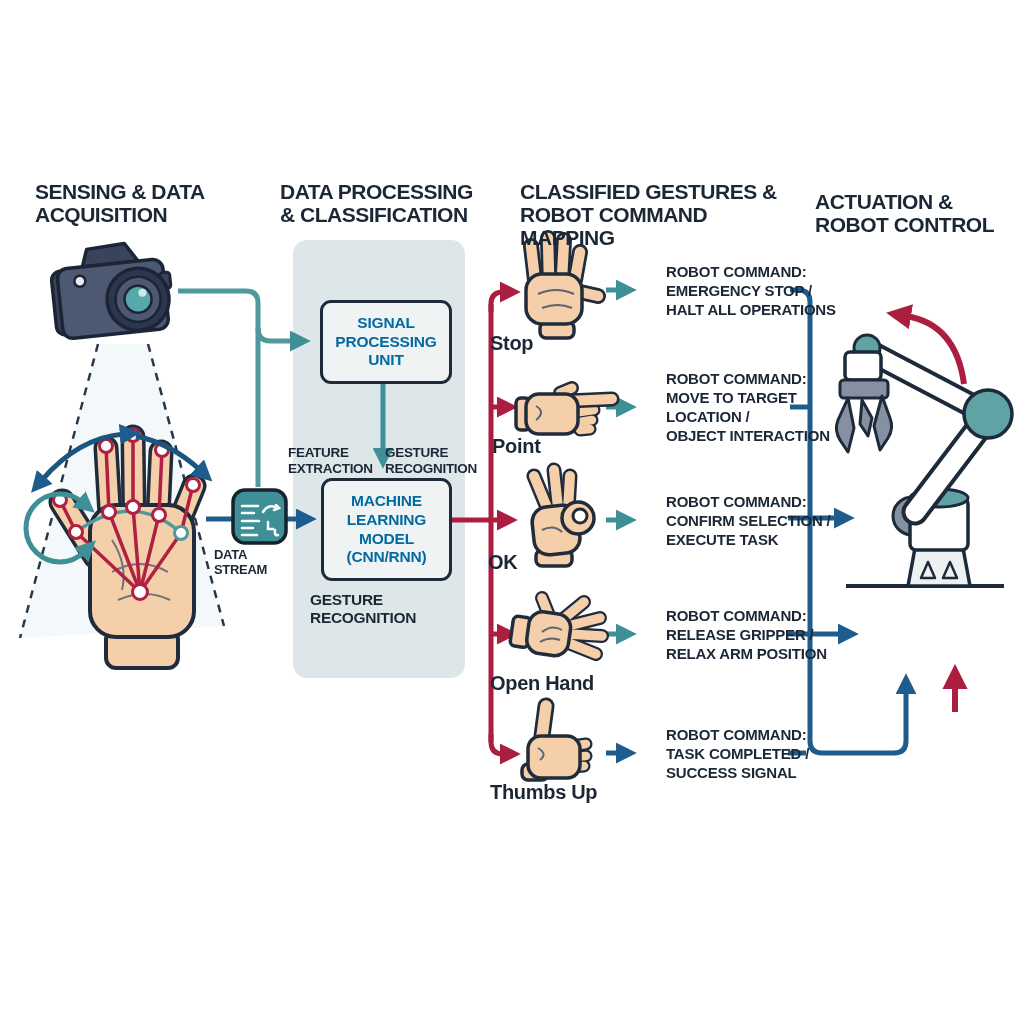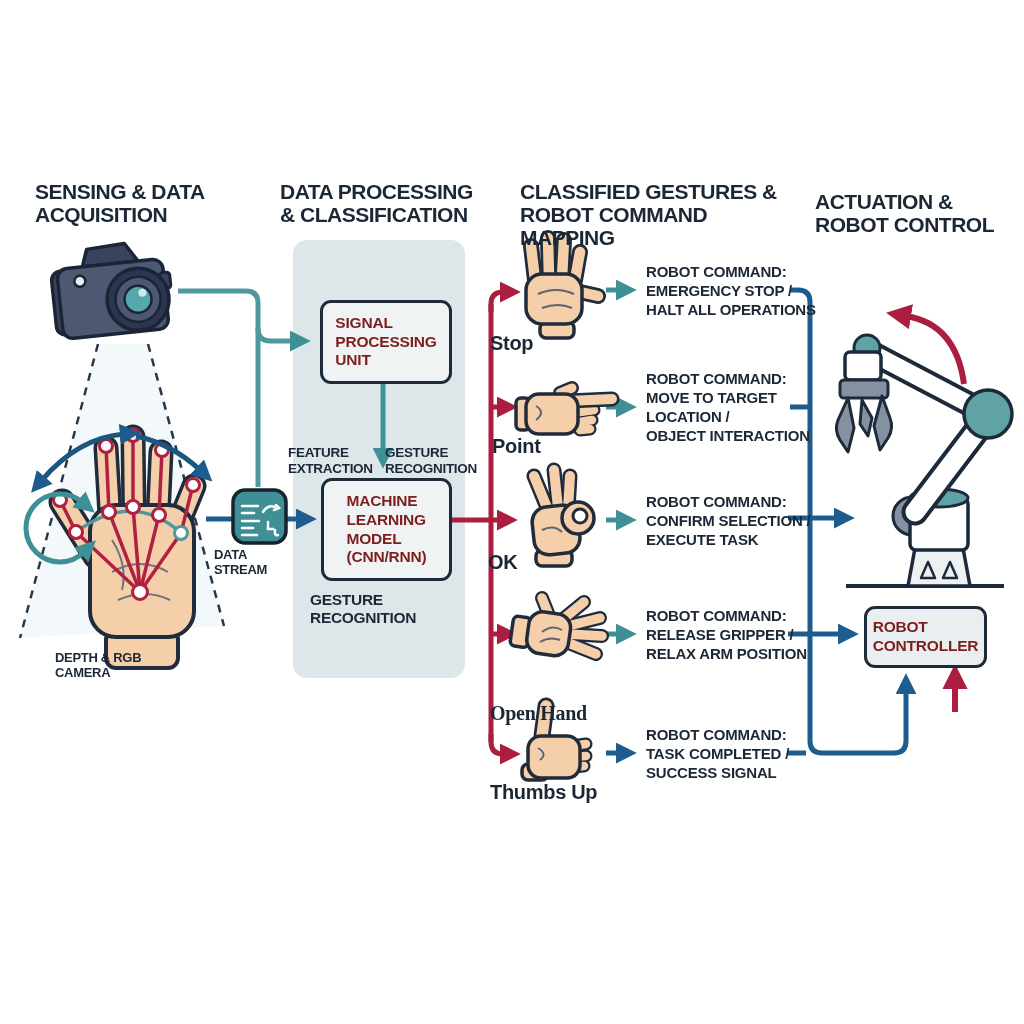--- a/index.html
+++ b/index.html
@@ -4,25 +4,25 @@
 <style>
   html,body{margin:0;padding:0;background:#ffffff;}
   #stage{position:relative;width:1024px;height:1024px;background:#ffffff;overflow:hidden;
          font-family:"Liberation Sans",sans-serif;}
   #art{position:absolute;left:0;top:0;}
   .txt{position:absolute;font-weight:700;color:#1c2736;white-space:pre-line;
        text-align:left;line-height:1.18;letter-spacing:-0.3px;}
   .hdr{font-size:21px;letter-spacing:-0.5px;line-height:1.1;}
   .sub{font-size:13px;}
   .small{font-size:13.5px;line-height:1.15;margin-top:36px;}
-  .cmd{font-size:15px;text-align:left;line-height:1.27;letter-spacing:-0.2px;}
+  .cmd{font-size:15px;text-align:left;line-height:1.27;letter-spacing:-0.2px;margin-left:20px;}
   .glabel{font-size:20px;}
   .box{position:absolute;border:3.5px solid #1d2a3a;border-radius:11px;background:#eff3f4;
-       display:flex;align-items:center;justify-content:center;font-weight:700;color:#7f1d1d;
-       text-align:left;white-space:pre-line;font-size:15.5px;line-height:1.22;letter-spacing:-0.2px;}
+       display:flex;align-items:center;justify-content:center;font-weight:700;color:#0369a1;
+       text-align:center;white-space:pre-line;font-size:15.5px;line-height:1.22;letter-spacing:-0.2px;}
 </style>
 </head>
 <body>
 
 <div id="stage">
 
 <svg id="art" width="1024" height="1024" viewBox="0 0 1024 1024">
   <defs>
     <marker id="mTeal" viewBox="0 0 10 10" refX="2" refY="5" markerWidth="4.2" markerHeight="4.2" orient="auto-start-reverse">
           <path d="M0,0L10,5L0,10z" fill="#3f9096"></path>
@@ -283,58 +283,54 @@
 
 <div class="txt hdr" style="left:35px;top:180px;width:220px;">SENSING &amp; DATA
 ACQUISITION</div>
 <div class="txt hdr" style="left:280px;top:180px;width:200px;">DATA PROCESSING
 &amp; CLASSIFICATION</div>
 <div class="txt hdr" style="left:520px;top:180px;width:272px;">CLASSIFIED GESTURES &amp;
 ROBOT COMMAND MAPPING</div>
 <div class="txt hdr" style="left:815px;top:180px;width:200px;margin-top:10px;">ACTUATION &amp;
 ROBOT CONTROL</div>
 
-<div class="txt sub" style="left:55px;top:650px;width:160px;">DEPTH &amp; RGB
-CAMERA</div>
 <div class="txt sub" style="left:214px;top:547px;width:90px;">DATA
 STREAM</div>
 
 <div class="box" style="left:320px;top:300px;width:126px;height:78px;">SIGNAL
 PROCESSING
 UNIT</div>
 <div class="txt small" style="left:288px;top:409px;width:92px;">FEATURE
 EXTRACTION</div>
 <div class="txt small" style="left:385px;top:409px;width:94px;">GESTURE
 RECOGNITION</div>
 <div class="box" style="left:321px;top:478px;width:125px;height:97px;">MACHINE
 LEARNING
 MODEL
 (CNN/RNN)</div>
 <div class="txt" style="left:310px;top:591px;width:148px;font-size:15.5px;">GESTURE
 RECOGNITION</div>
 
 <div class="txt glabel" style="left:490px;top:332px;width:140px;">Stop</div>
 <div class="txt glabel" style="left:492px;top:435px;width:140px;">Point</div>
 <div class="txt glabel" style="left:488px;top:551px;width:140px;">OK</div>
-<div class="txt glabel" style="left:490px;top:702px;width:140px;font-family:Liberation Serif, serif;">Open Hand</div>
+<div class="txt glabel" style="left:490px;top:672px;width:140px;">Open Hand</div>
 <div class="txt glabel" style="left:490px;top:781px;width:140px;">Thumbs Up</div>
 
 <div class="txt cmd" style="left:646px;top:262px;width:170px;">ROBOT COMMAND:
 EMERGENCY STOP /
 HALT ALL OPERATIONS</div>
 <div class="txt cmd" style="left:646px;top:369px;width:170px;">ROBOT COMMAND:
 MOVE TO TARGET
 LOCATION /
 OBJECT INTERACTION</div>
 <div class="txt cmd" style="left:646px;top:492px;width:170px;">ROBOT COMMAND:
 CONFIRM SELECTION /
 EXECUTE TASK</div>
 <div class="txt cmd" style="left:646px;top:606px;width:170px;">ROBOT COMMAND:
 RELEASE GRIPPER /
 RELAX ARM POSITION</div>
 <div class="txt cmd" style="left:646px;top:725px;width:170px;">ROBOT COMMAND:
 TASK COMPLETED /
 SUCCESS SIGNAL</div>
 
-<div class="box" style="left:864px;top:606px;width:117px;height:56px;background:#e9eef0;">ROBOT
-CONTROLLER</div>
 
 </div>
 
 </body></html>

